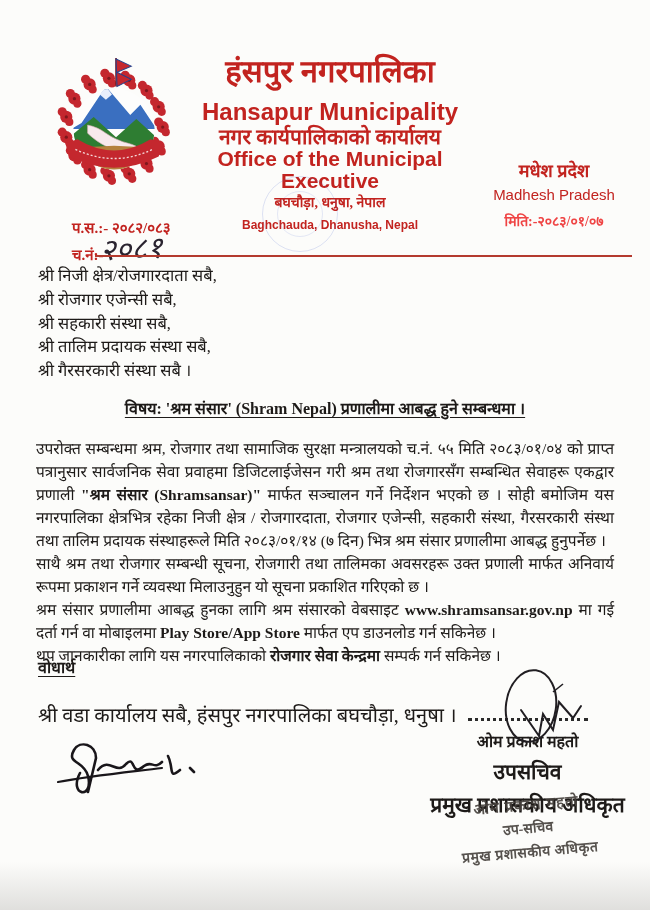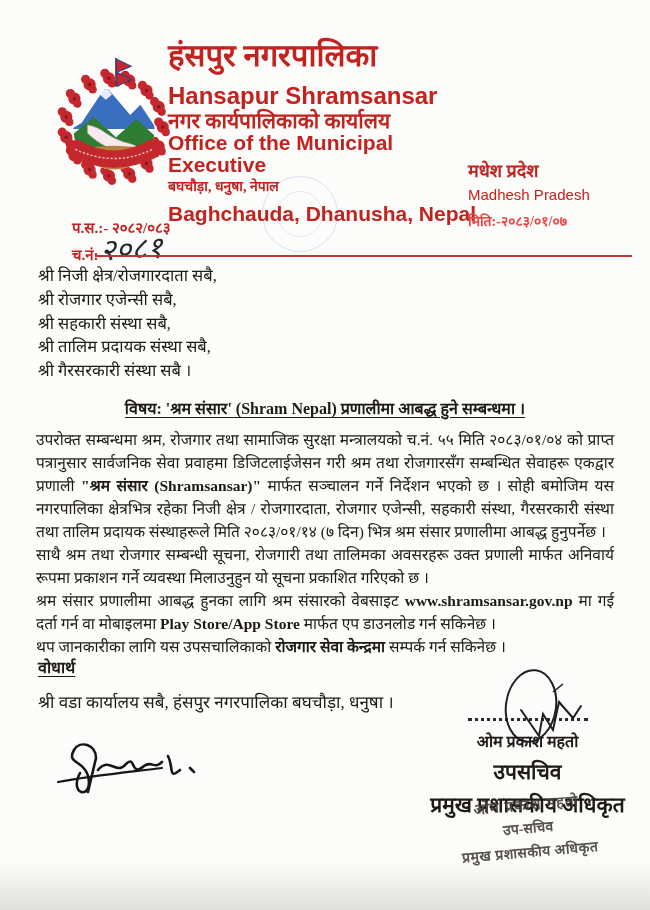--- a/index.html
+++ b/index.html
@@ -4,52 +4,52 @@
 <style>
   html,body{margin:0;padding:0;background:#ffffff;}
   .paper{
     position:relative;width:650px;height:910px;overflow:hidden;
     background:#fcfcfa;
     font-family:"Liberation Serif", serif;
     color:#1d1a18;
   }
   
   .logo{position:absolute;left:53px;top:56px;width:122px;height:134px;}
-  .head-center{position:absolute;left:168px;top:40px;width:324px;line-height:1.05;}
+  .head-center{position:absolute;left:168px;top:56px;width:324px;text-align:center;line-height:1.05;}
   .muni-np{font-size:31px;font-weight:bold;color:#c2231f;}
   .muni-en{font-family:"Liberation Sans",sans-serif;font-size:24px;font-weight:bold;color:#c2231f;margin-top:10px;}
   .office-np{font-size:21px;font-weight:bold;color:#c2231f;margin-top:2px;}
   .office-en{font-family:"Liberation Sans",sans-serif;font-size:21px;font-weight:bold;color:#c2231f;}
   .addr-np{font-size:14px;font-weight:bold;color:#c2231f;margin-top:4px;}
-  .addr-en{font-family:"Liberation Sans",sans-serif;font-size:21px;font-weight:bold;color:#c2231f;margin-top:8px;}
-  .head-right{position:absolute;left:468px;top:158px;width:172px;text-align:left;}
+  .addr-en{font-family:"Liberation Sans",sans-serif;font-size:12px;font-weight:bold;color:#c2231f;margin-top:8px;}
+  .head-right{position:absolute;left:468px;top:158px;width:172px;text-align:center;}
   .prov-np{font-size:18px;font-weight:bold;color:#c2231f;}
   .prov-en{font-family:"Liberation Sans",sans-serif;font-size:15px;font-weight:normal;color:#c2231f;margin-top:4px;}
   .date{font-size:14px;font-weight:bold;color:#ef4444;margin-top:8px;}
   .faint-stamp{position:absolute;left:262px;top:176px;width:74px;height:74px;border:1.5px solid rgba(72,98,205,.18);
     border-radius:50%;}
   .faint-stamp::after{content:"";position:absolute;left:14px;top:14px;right:14px;bottom:14px;
     border:1px solid rgba(72,98,205,.14);border-radius:50%;}
   
   .ref{position:absolute;left:38px;top:215px;font-size:15px;font-weight:bold;color:#c2231f;line-height:1.8;margin-left:34px;}
   .chalani-hand{position:absolute;left:100px;top:227px;font-size:30px;font-style:italic;color:#2a2430;
     transform:rotate(-3deg);font-family:"DejaVu Serif",serif;}
   .red-rule{position:absolute;left:95px;top:255px;width:537px;height:2px;background:#b43a2e;}
   
   .recipients{position:absolute;left:38px;top:264px;font-size:16.5px;line-height:23.8px;}
   
   .subject{position:absolute;left:0;top:397px;width:100%;text-align:center;font-size:16px;font-weight:bold;}
   .subject span{text-decoration:underline;text-underline-offset:3px;}
   
-  .body-text{position:absolute;left:36px;top:428px;width:578px;font-size:15.5px;line-height:23px;text-align:justify;}
+  .body-text{position:absolute;left:36px;top:437px;width:578px;font-size:15.5px;line-height:23px;text-align:justify;}
   .body-text p{margin:0;}
   
   .bodhartha{position:absolute;left:38px;top:656px;font-size:16px;}
   .bodhartha .bt{font-weight:bold;text-decoration:underline;text-underline-offset:3px;}
-  .bodhartha .bl{font-size:17px;margin-top:12px;}
+  .bodhartha .bl{font-size:20px;margin-top:23px;}
   
   .sig-left{position:absolute;left:50px;top:718px;width:180px;height:95px;}
   .sig-right{position:absolute;left:415px;top:706px;width:225px;text-align:center;}
   .sig-oval{position:absolute;left:78px;top:-44px;width:90px;height:92px;}
   .dotline{width:120px;margin:0 auto;height:12px;border-bottom:3px dotted #2b2b2b;}
   .sig-name{font-size:16px;font-weight:bold;margin-top:9px;}
   .sig-post{font-size:21px;font-weight:bold;margin-top:5px;}
   
   .stamp{position:absolute;left:418px;top:794px;width:220px;text-align:center;color:#45403c;
     transform:rotate(-5deg);font-weight:bold;opacity:.9;}
@@ -177,21 +177,21 @@
         <circle cx="58" cy="102" r="1.4" fill="#7c5526"></circle>
         <circle cx="76" cy="99" r="1.4" fill="#7c5526"></circle>
     </g>
 
     <path d="M12 86 L24 82 Q60 104 96 82 L108 86 L104 99 Q60 121 16 99 Z" fill="#c4272e"></path>
     <path d="M22 92 Q60 110 98 92" stroke="#f4d9d9" stroke-width="1.3" fill="none" stroke-dasharray="2 2"></path>
   </svg>
 
   <div class="head-center">
     <div class="muni-np">हंसपुर नगरपालिका</div>
-    <div class="muni-en">Hansapur Shramsansar</div>
+    <div class="muni-en">Hansapur Municipality</div>
     <div class="office-np">नगर कार्यपालिकाको कार्यालय</div>
     <div class="office-en">Office of the Municipal Executive</div>
     <div class="addr-np">बघचौड़ा, धनुषा, नेपाल</div>
     <div class="addr-en">Baghchauda, Dhanusha, Nepal</div>
   </div>
 
   <div class="faint-stamp"></div>
 
   <div class="head-right">
     <div class="prov-np">मधेश प्रदेश</div>
@@ -215,21 +215,21 @@
   </div>
 
   <div class="subject">
     <span>विषय: 'श्रम संसार' (Shram Nepal) प्रणालीमा आबद्ध हुने सम्बन्धमा ।</span>
   </div>
 
   <div class="body-text">
     <p><span>उपरोक्त सम्बन्धमा श्रम, रोजगार तथा सामाजिक सुरक्षा मन्त्रालयको च.नं. ५५ मिति २०८३/०१/०४ को प्राप्त पत्रानुसार सार्वजनिक सेवा प्रवाहमा डिजिटलाईजेसन गरी श्रम तथा रोजगारसँग सम्बन्धित सेवाहरू एकद्वार प्रणाली </span><b>"श्रम संसार (Shramsansar)"</b><span> मार्फत सञ्चालन गर्ने निर्देशन भएको छ । सोही बमोजिम यस नगरपालिका क्षेत्रभित्र रहेका निजी क्षेत्र / रोजगारदाता, रोजगार एजेन्सी, सहकारी संस्था, गैरसरकारी संस्था तथा तालिम प्रदायक संस्थाहरूले मिति २०८३/०१/१४ (७ दिन) भित्र श्रम संसार प्रणालीमा आबद्ध हुनुपर्नेछ ।</span></p>
     <p><span>साथै श्रम तथा रोजगार सम्बन्धी सूचना, रोजगारी तथा तालिमका अवसरहरू उक्त प्रणाली मार्फत अनिवार्य रूपमा प्रकाशन गर्ने व्यवस्था मिलाउनुहुन यो सूचना प्रकाशित गरिएको छ ।</span></p>
     <p><span>श्रम संसार प्रणालीमा आबद्ध हुनका लागि श्रम संसारको वेबसाइट </span><b>www.shramsansar.gov.np</b><span> मा गई दर्ता गर्न वा मोबाइलमा </span><b>Play Store/App Store</b><span> मार्फत एप डाउनलोड गर्न सकिनेछ ।</span></p>
-    <p><span>थप जानकारीका लागि यस उपसचालिकाको </span><b>रोजगार सेवा केन्द्रमा</b><span> सम्पर्क गर्न सकिनेछ ।</span></p>
+    <p><span>थप जानकारीका लागि यस नगरपालिकाको </span><b>रोजगार सेवा केन्द्रमा</b><span> सम्पर्क गर्न सकिनेछ ।</span></p>
   </div>
 
   <div class="bodhartha">
     <div class="bt">वोधार्थ</div>
     <div class="bl">श्री वडा कार्यालय सबै, हंसपुर नगरपालिका बघचौड़ा, धनुषा ।</div>
   </div>
 
   <svg class="sig-left" viewBox="0 0 180 95">
     <path d="M30 55 C 18 78, 44 82, 38 58 C 34 42, 16 46, 24 32 C 30 22, 46 26, 46 40 L 38 74
              M 48 52 C 60 38, 66 58, 76 46 C 86 36, 80 60, 94 48 C 102 42, 104 52, 112 44

